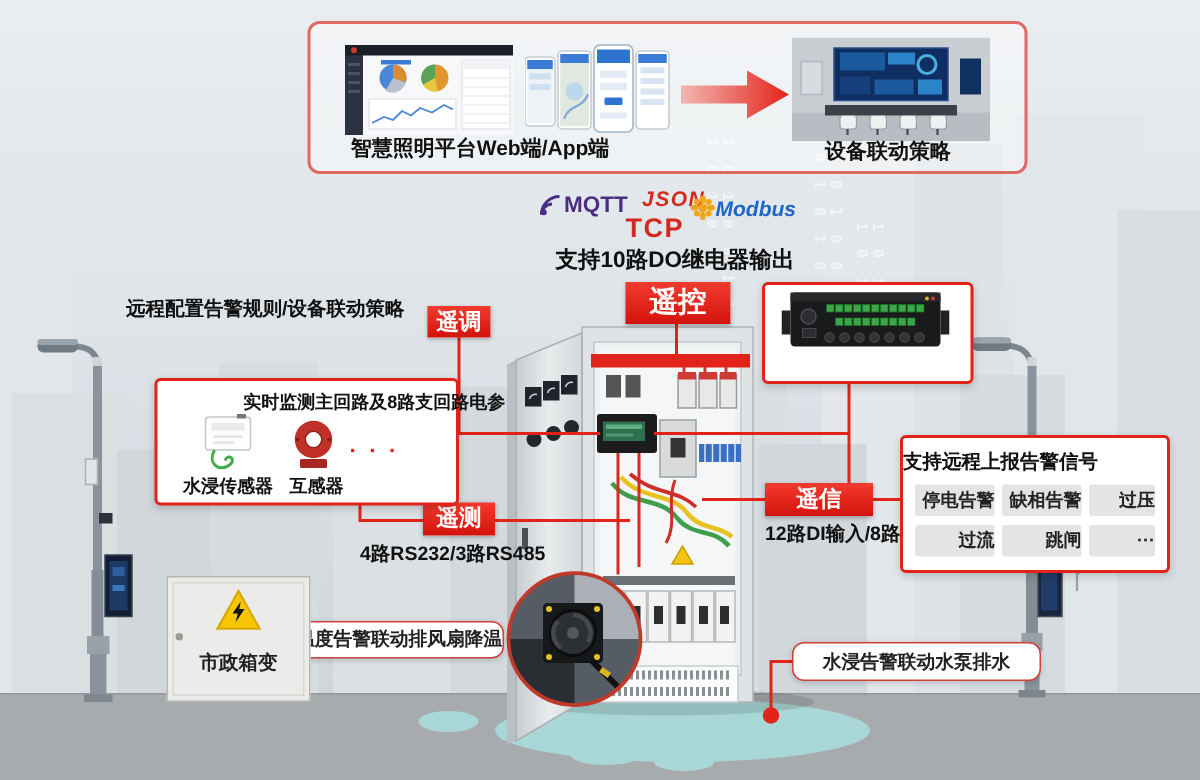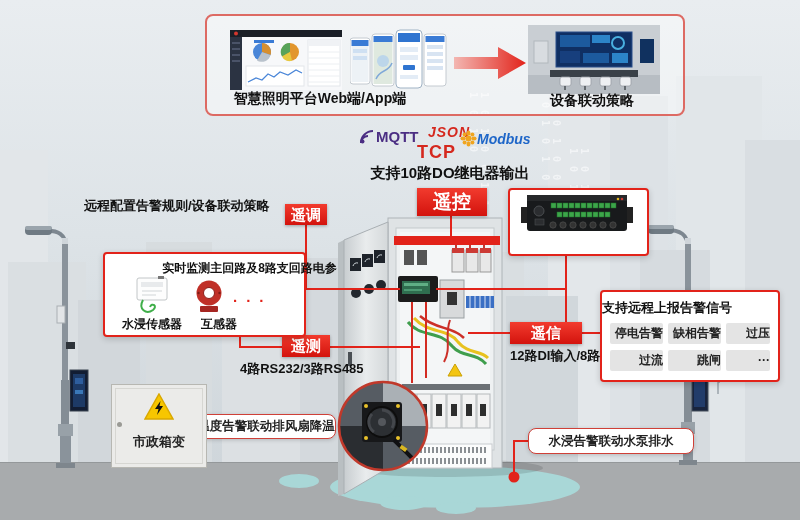--- a/index.html
+++ b/index.html
@@ -37,21 +37,21 @@
   
   .ftext{font-weight:700;color:#111;}
   #remoteConfig{left:84px;top:197px;font-size:13px;}
   #rsPorts{left:240px;top:360px;font-size:13px;}
   #diInput{left:510px;top:347px;font-size:13px;}
   
   .wbox{background:#fff;border:2px solid #e2231a;border-radius:4px;box-shadow:0 2px 6px rgba(0,0,0,.18);}
   #sensorBox{left:103px;top:252px;width:199px;height:81px;}
   #sensorTitle{left:0;top:6px;width:100%;text-align:center;font-size:12px;font-weight:700;color:#111;margin-left:45px;}
   #wsLabel{left:12px;top:62px;width:70px;text-align:center;font-size:12px;font-weight:700;color:#111;}
-  #ctLabel{left:80px;top:62px;width:52px;text-align:right;font-size:12px;font-weight:700;color:#111;}
+  #ctLabel{left:80px;top:62px;width:52px;text-align:center;font-size:12px;font-weight:700;color:#111;}
   #sensorMore{left:128px;top:38px;font-size:15px;font-weight:700;color:#e2231a;letter-spacing:2px;}
   #ctrlBox{left:508px;top:188px;width:137px;height:64px;}
   #ctrlLabel{left:0;top:46px;width:100%;text-align:center;font-size:13px;font-weight:700;color:#111;}
   #alarmBox{left:600px;top:290px;width:176px;height:88px;}
   #alarmTitle{margin-top:7px;font-size:13px;font-weight:700;color:#111;}
   .chipRow{display:flex;justify-content:center;gap:5px;margin-top:6px;}
   .chip{background:#e4e4e4;color:#222;font-size:12px;font-weight:700;height:21px;line-height:21px;
     text-align:right;border-radius:2px;}
   .chip.w1{width:53px;} .chip.w2{width:44px;}
   

